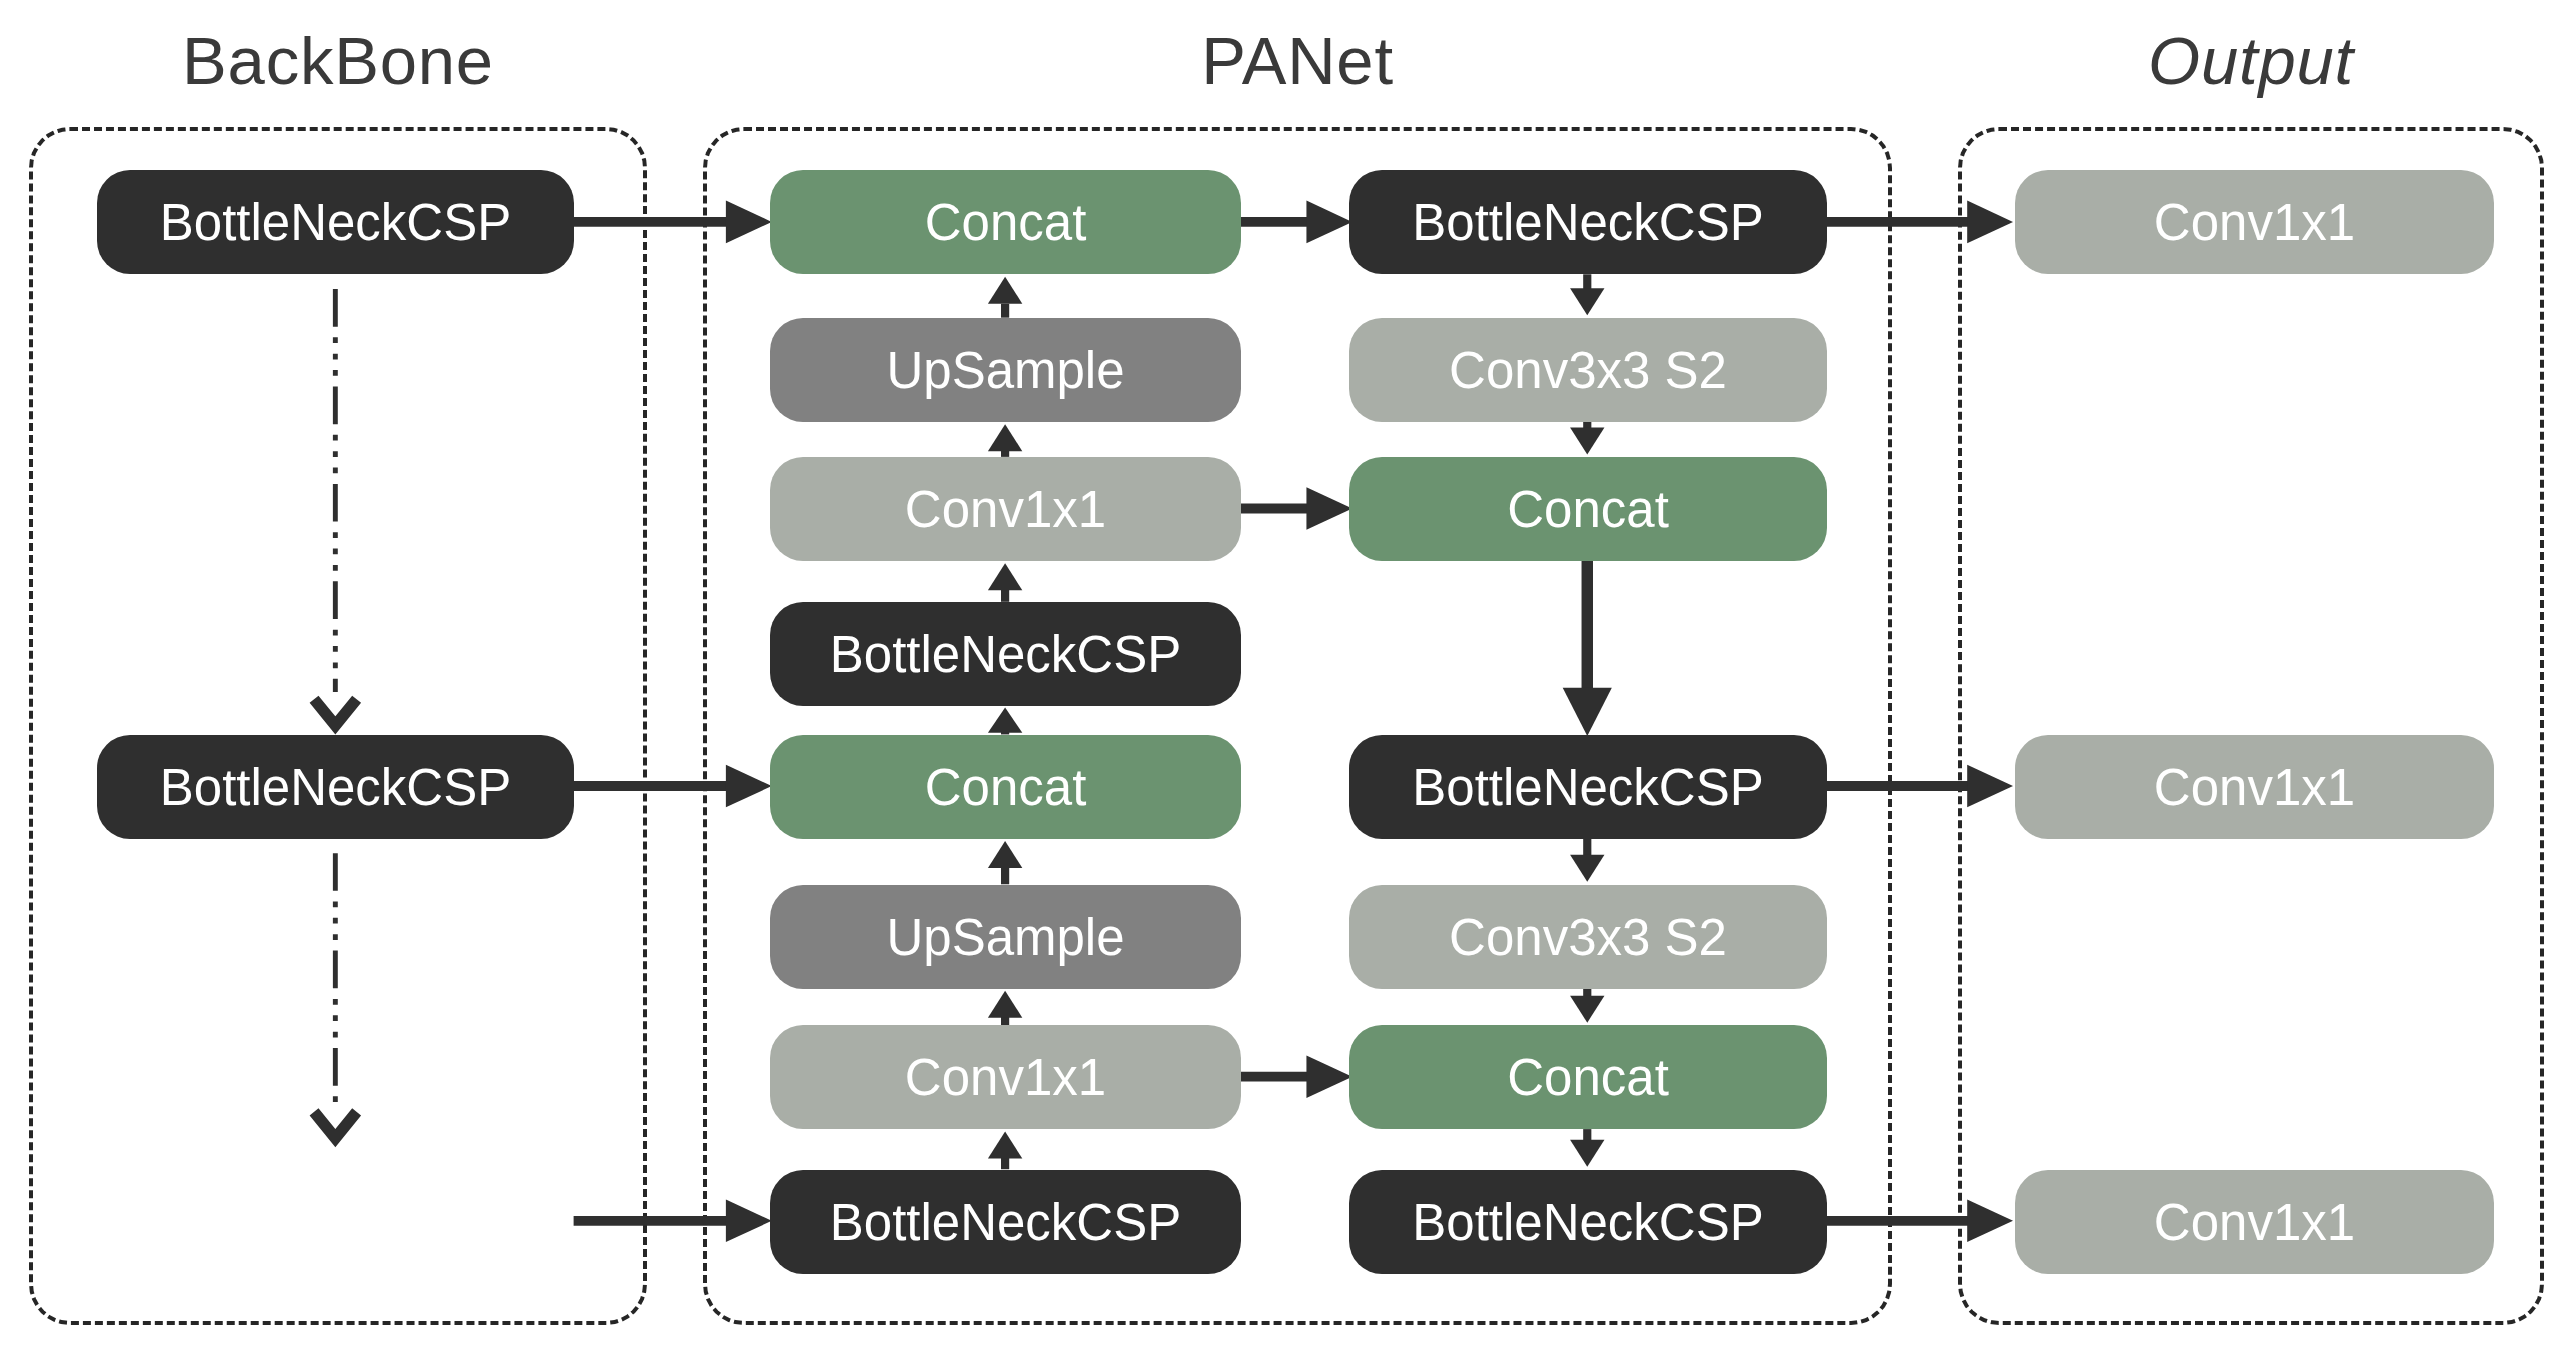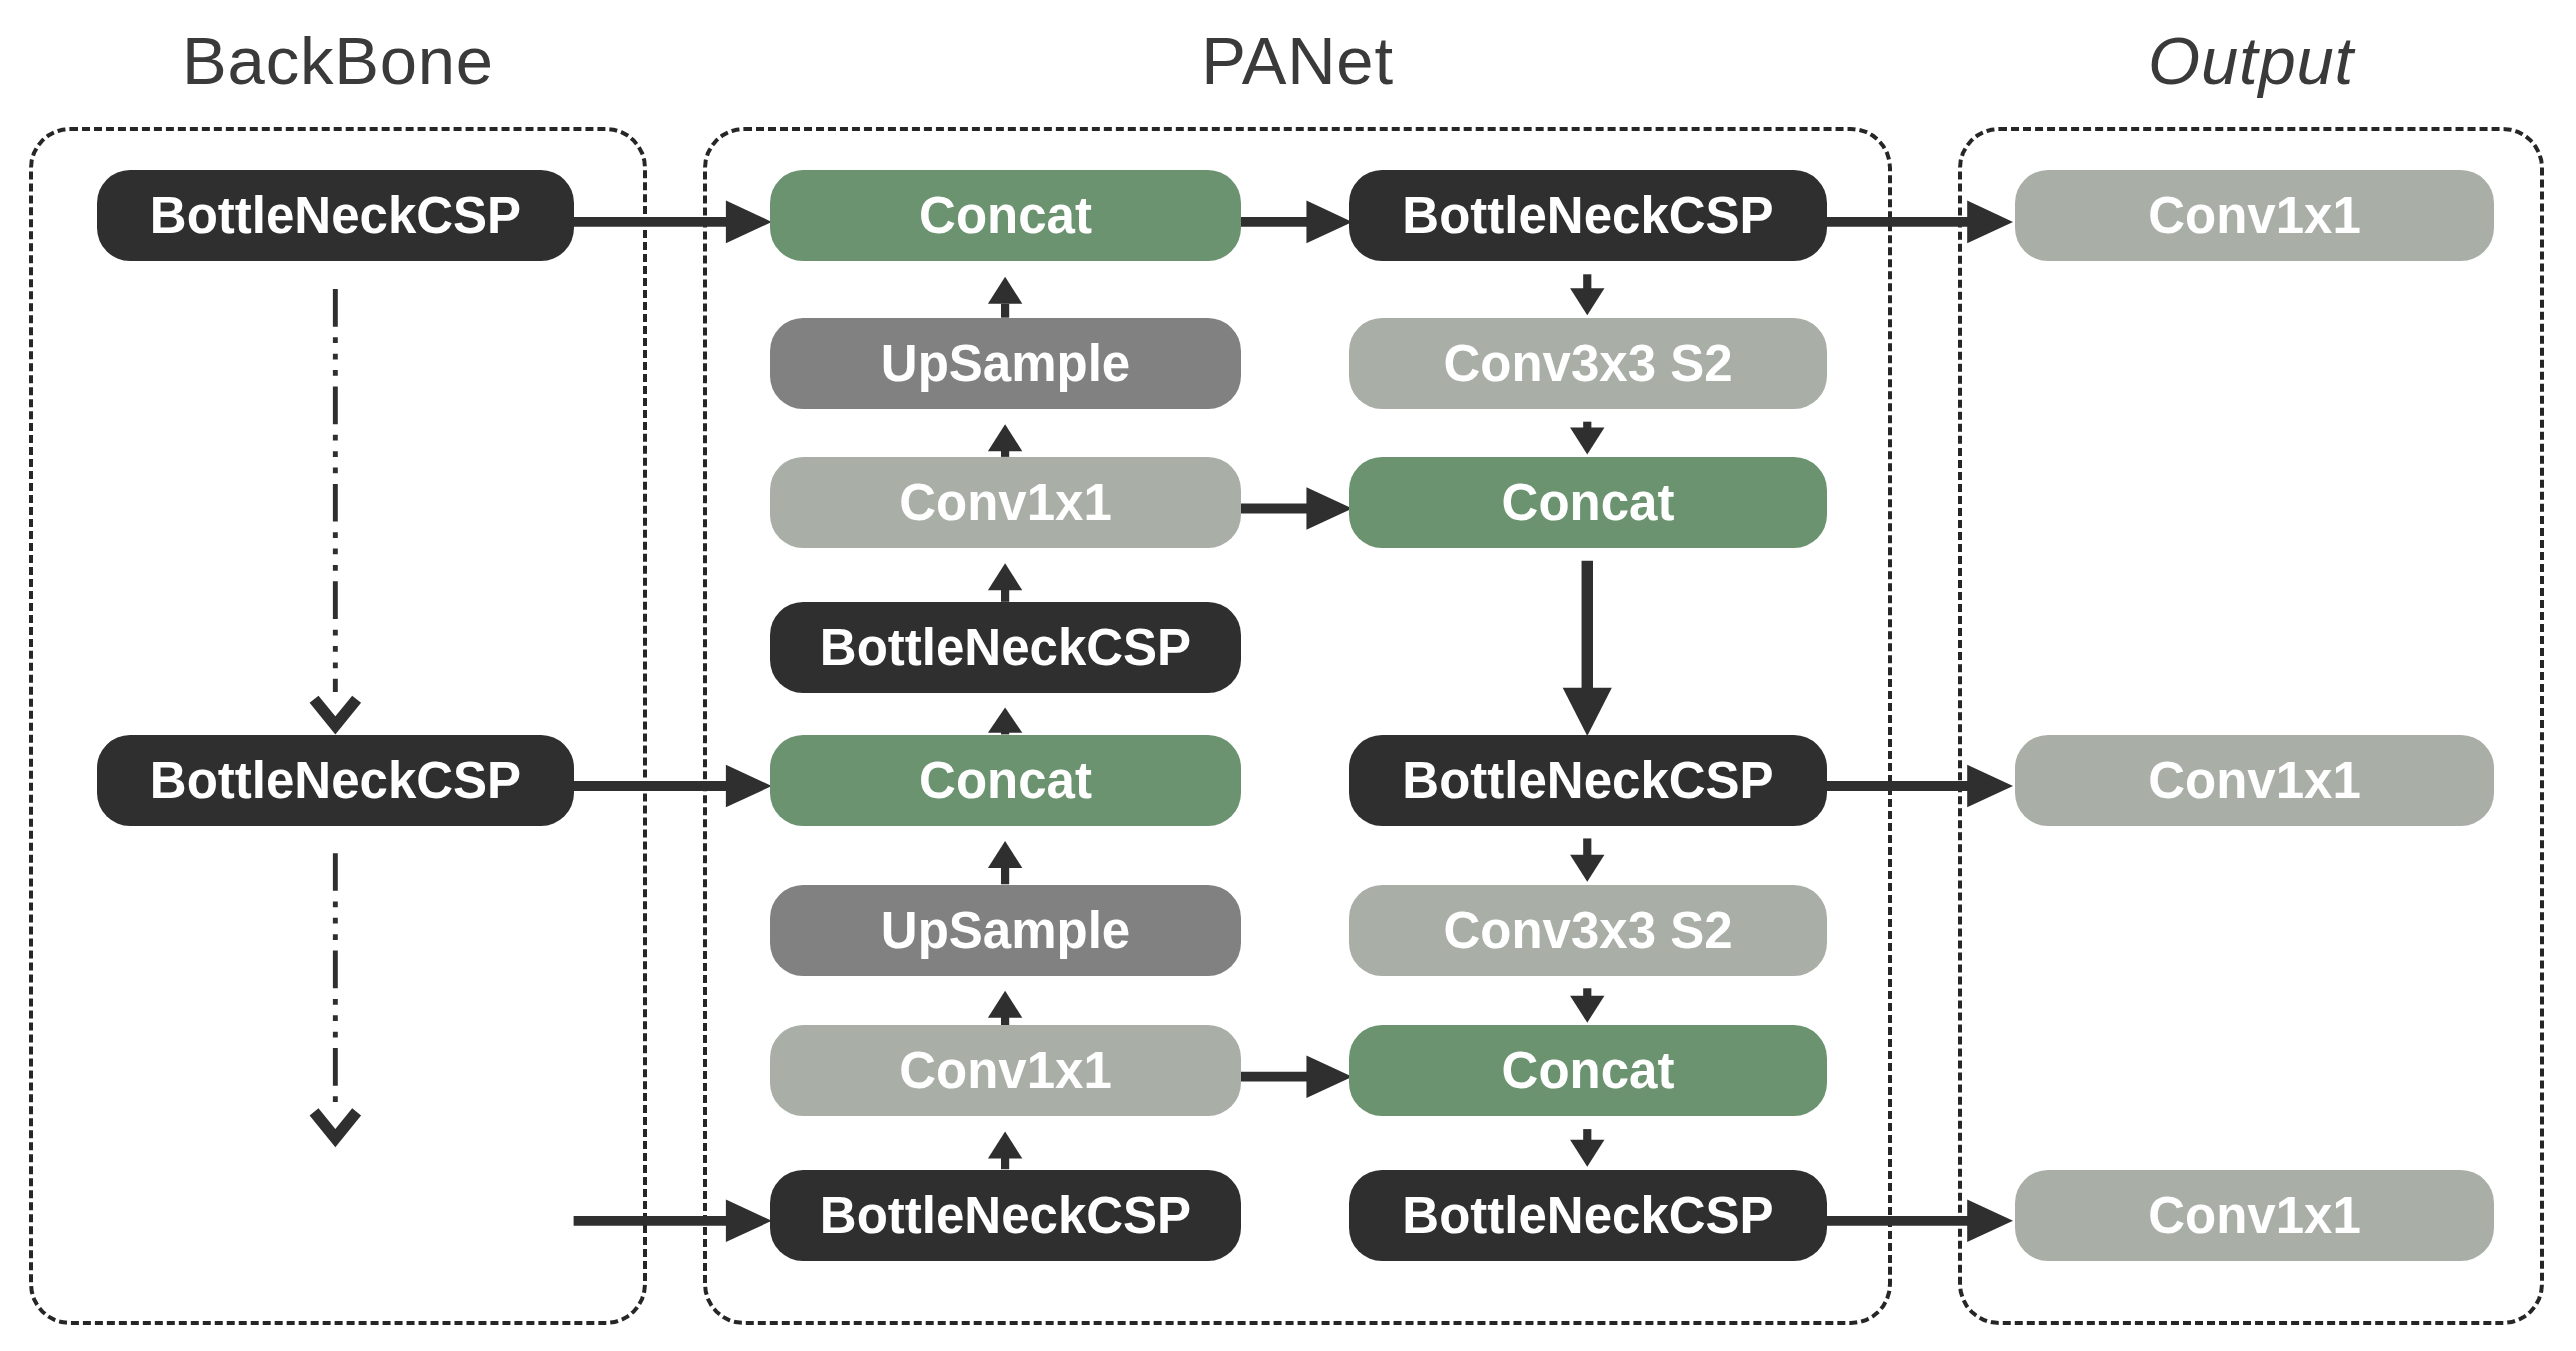--- a/index.html
+++ b/index.html
@@ -22,25 +22,25 @@
     font-size:67px;color:var(--title-text);letter-spacing:0.8px;
   }
 
   .group-border{
     position:absolute;top:127px;height:1198px;
     border:4.1px dashed #262626;border-radius:41px;
     box-sizing:border-box;background:transparent;
   }
 
   .node{
-    position:absolute;height:91px;
+    position:absolute;height:104px;
     border-radius:33px;
     display:flex;align-items:center;justify-content:center;
     font-size:51px;color:var(--box-text);
-    box-sizing:border-box;white-space:nowrap;font-weight:bold;
+    box-sizing:border-box;white-space:nowrap;
   }
   .node.dark{background:var(--dark-box);}
   .node.green{background:var(--green-box);}
   .node.glight{background:var(--light-gray-box);}
   .node.gmid{background:var(--mid-gray-box);}
 
   .col-backbone{left:97px;width:477px;}
   .col-panet-left{left:770px;width:471px;}
   .col-panet-right{left:1349px;width:478px;}
   .col-output{left:2015px;width:479px;}

